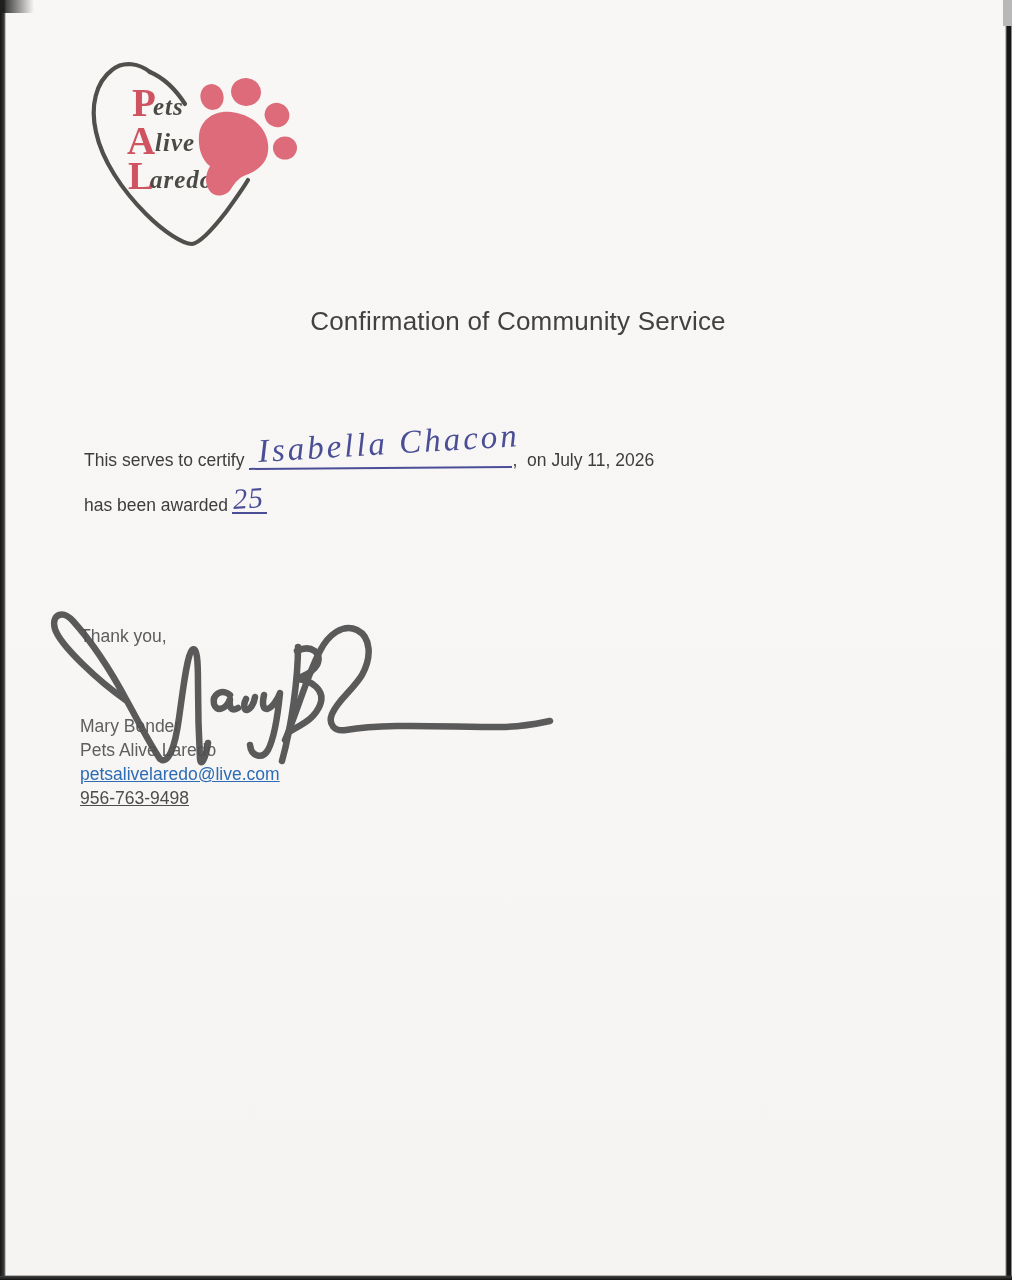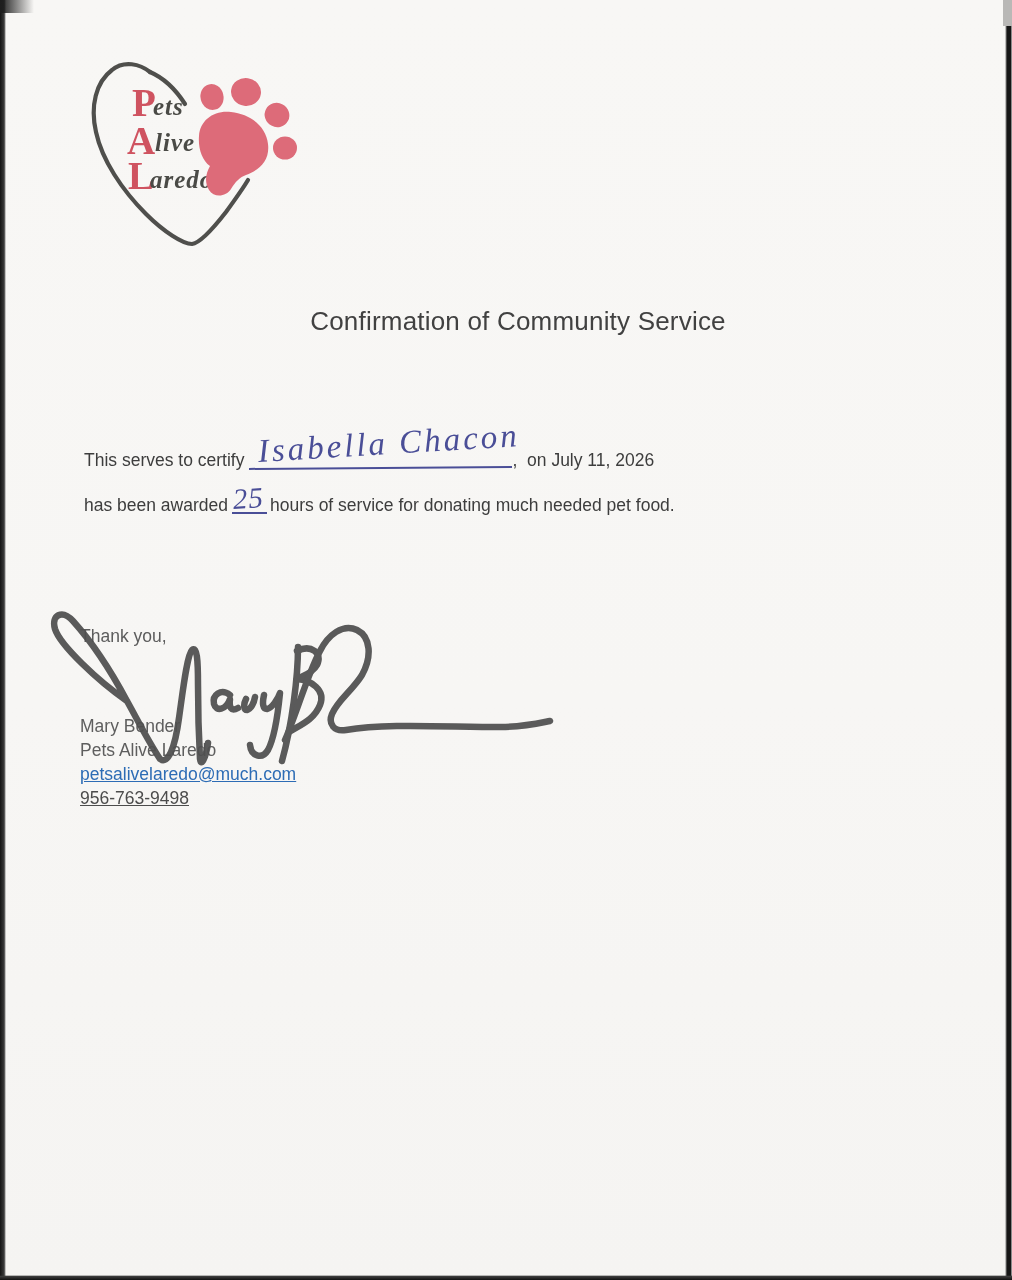--- a/index.html
+++ b/index.html
@@ -112,29 +112,28 @@
     </span>
     <span>,  on July 11, 2026</span>
   </div>
 
   <div class="body-line line-awarded">
     <span>has been awarded</span>
     <span class="hours-slot">
       <span class="hours-underline"></span>
       <span class="handwritten-hours">25</span>
     </span>
-    <span>hours of service for donating much needed pet food.</span>
   </div>
 
   <div class="closing">Thank you,</div>
 
   <div class="contact">
     <div class="person">Mary Bender</div>
     <div class="org">Pets Alive Laredo</div>
-    <div class="email">petsalivelaredo@much.com</div>
+    <div class="email">petsalivelaredo@live.com</div>
     <div class="phone">956-763-9498</div>
   </div>
 
   <svg class="signature-svg" width="520" height="200" viewBox="0 0 520 200">
     <g fill="none" stroke="#4f4f4f" stroke-width="6.5" stroke-linecap="round" stroke-linejoin="round" opacity="0.93">
       <path d="M 81,108 C 52,88 14,52 9,36 C 5,22 16,16 27,28 C 45,48 66,80 81,108 C 90,124 102,148 114,166 C 122,172 129,155 133,125 C 137,97 141,62 146,57 C 151,53 152,66 152,92 C 152,120 153,148 154,166 C 155,175 160,164 162,150"></path>
       <path d="M 184,102 C 175,95 166,102 168,111 C 170,119 180,117 184,106 C 183,114 185,119 192,115"></path>
       <path d="M 200,106 C 197,112 198,117 201,117 C 205,116 208,110 209,104"></path>
       <path d="M 218,102 C 216,111 217,116 221,116 C 226,115 232,106 234,100 C 232,120 229,144 222,157 C 216,167 205,163 204,152"></path>
       <path d="M 252,54 C 252,84 246,132 236,168"></path>

